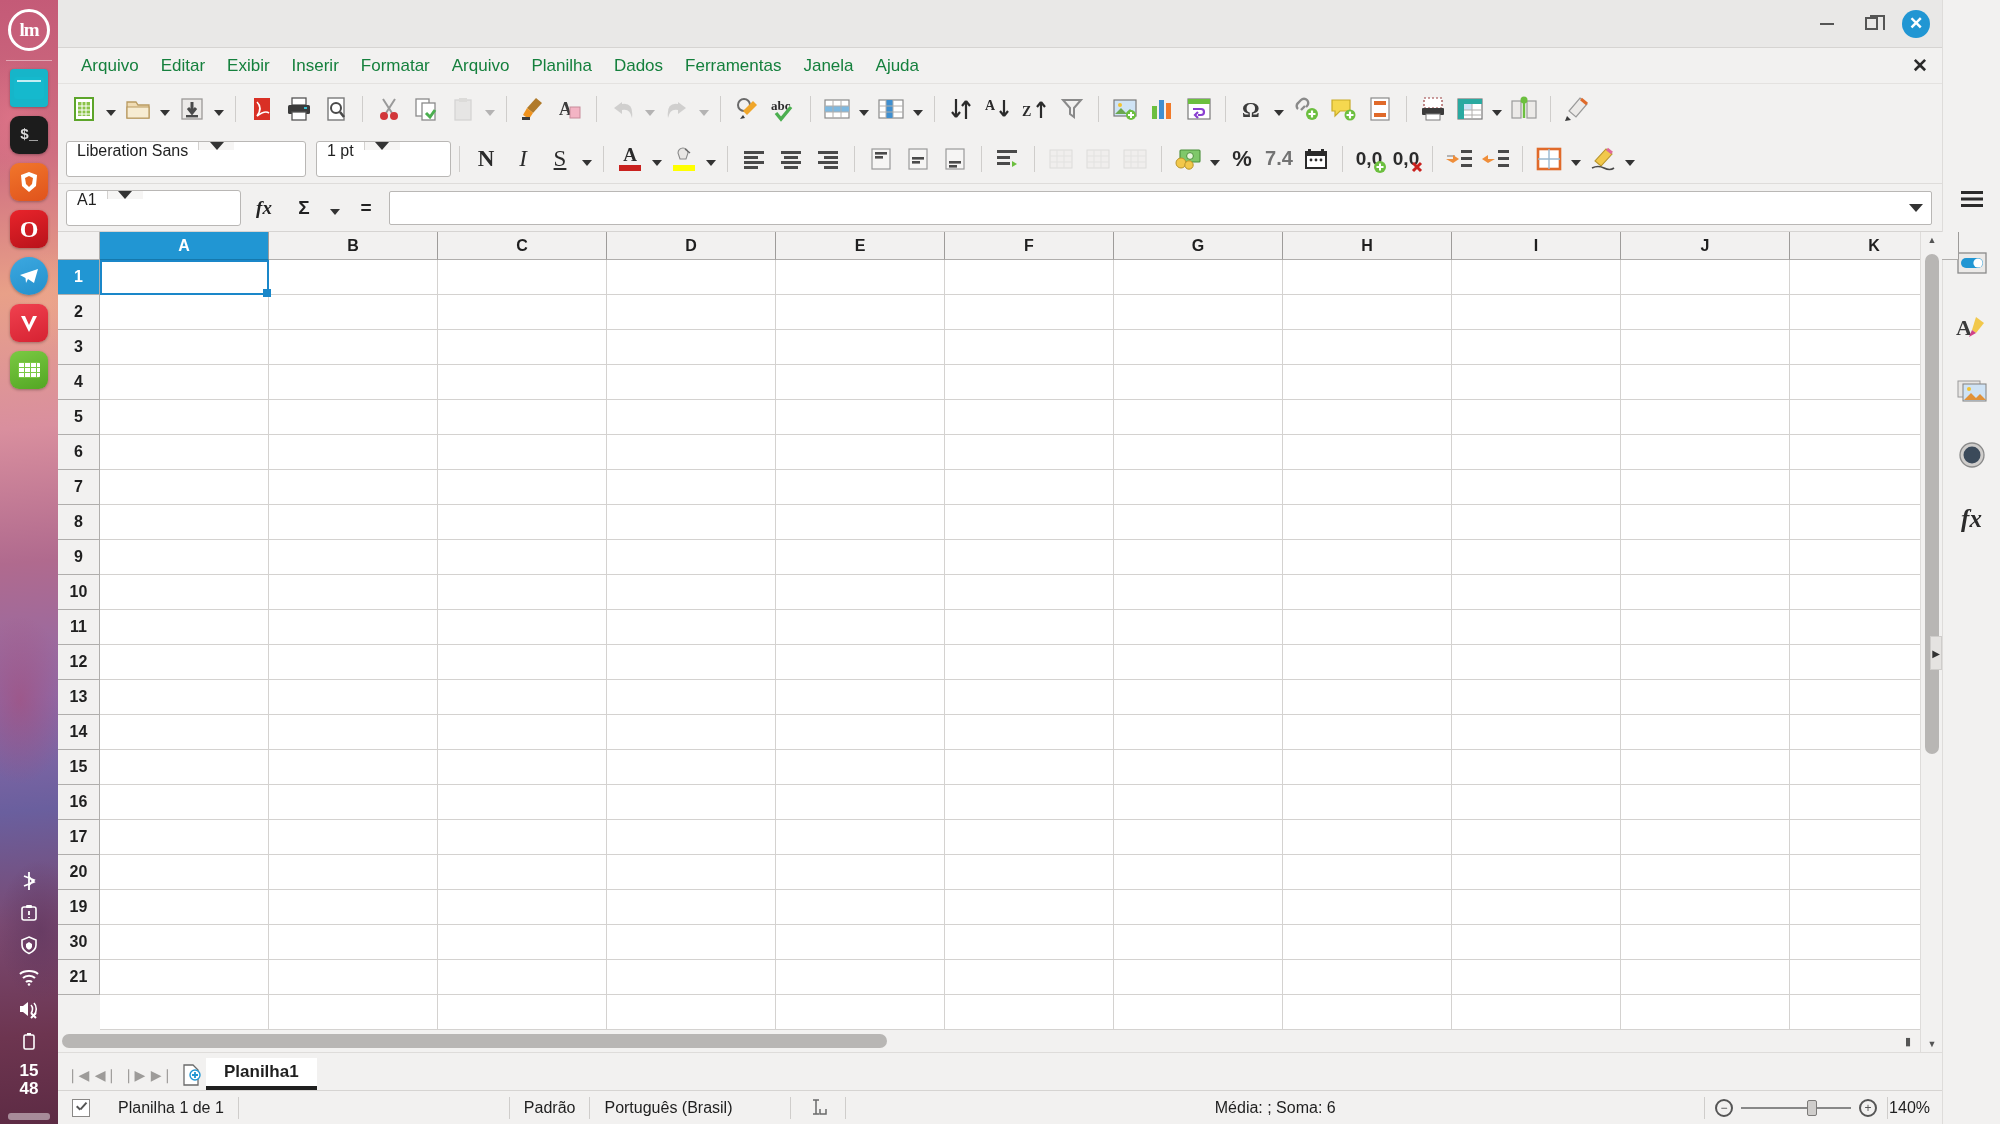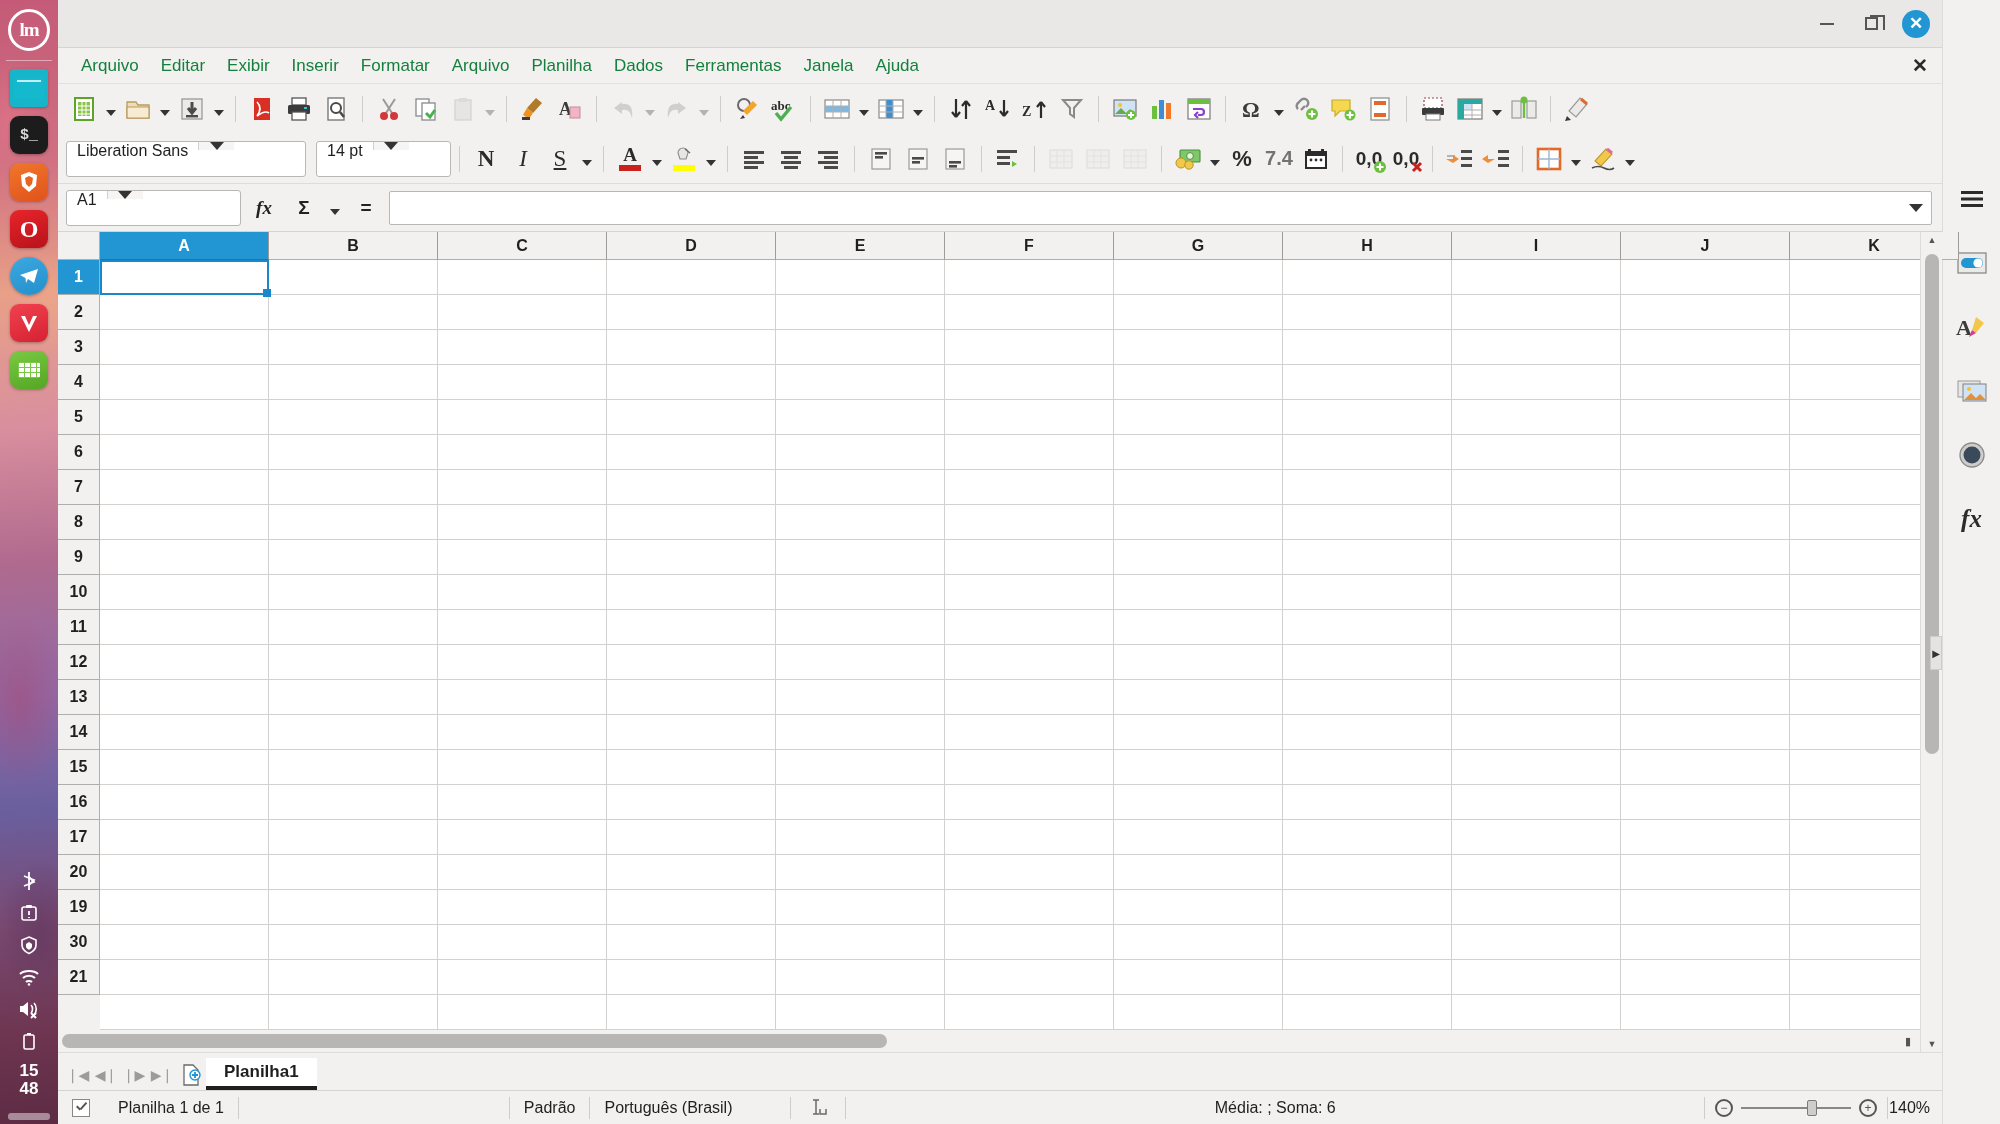--- a/index.html
+++ b/index.html
@@ -615,21 +615,21 @@
     <div class="toolbar tb2">
 
       <div class="combo fontname">
         <div class="val">Liberation Sans</div>
         <div class="drop"></div>
       </div>
 
       <div style="width:8px;flex:0 0 8px"></div>
 
       <div class="combo fontsize">
-        <div class="val">14 pt</div>
+        <div class="val">1 pt</div>
         <div class="drop"></div>
       </div>
 
       <div class="tsep"></div>
 
       <div class="tbtn">
         <span style="font-size:23px;font-weight:bold;color:#2b2b2b;font-family:'Liberation Serif',serif">N</span>
       </div>
       <div class="tbtn">
         <span style="font-size:23px;font-style:italic;color:#2b2b2b;font-family:'Liberation Serif',serif">I</span>

